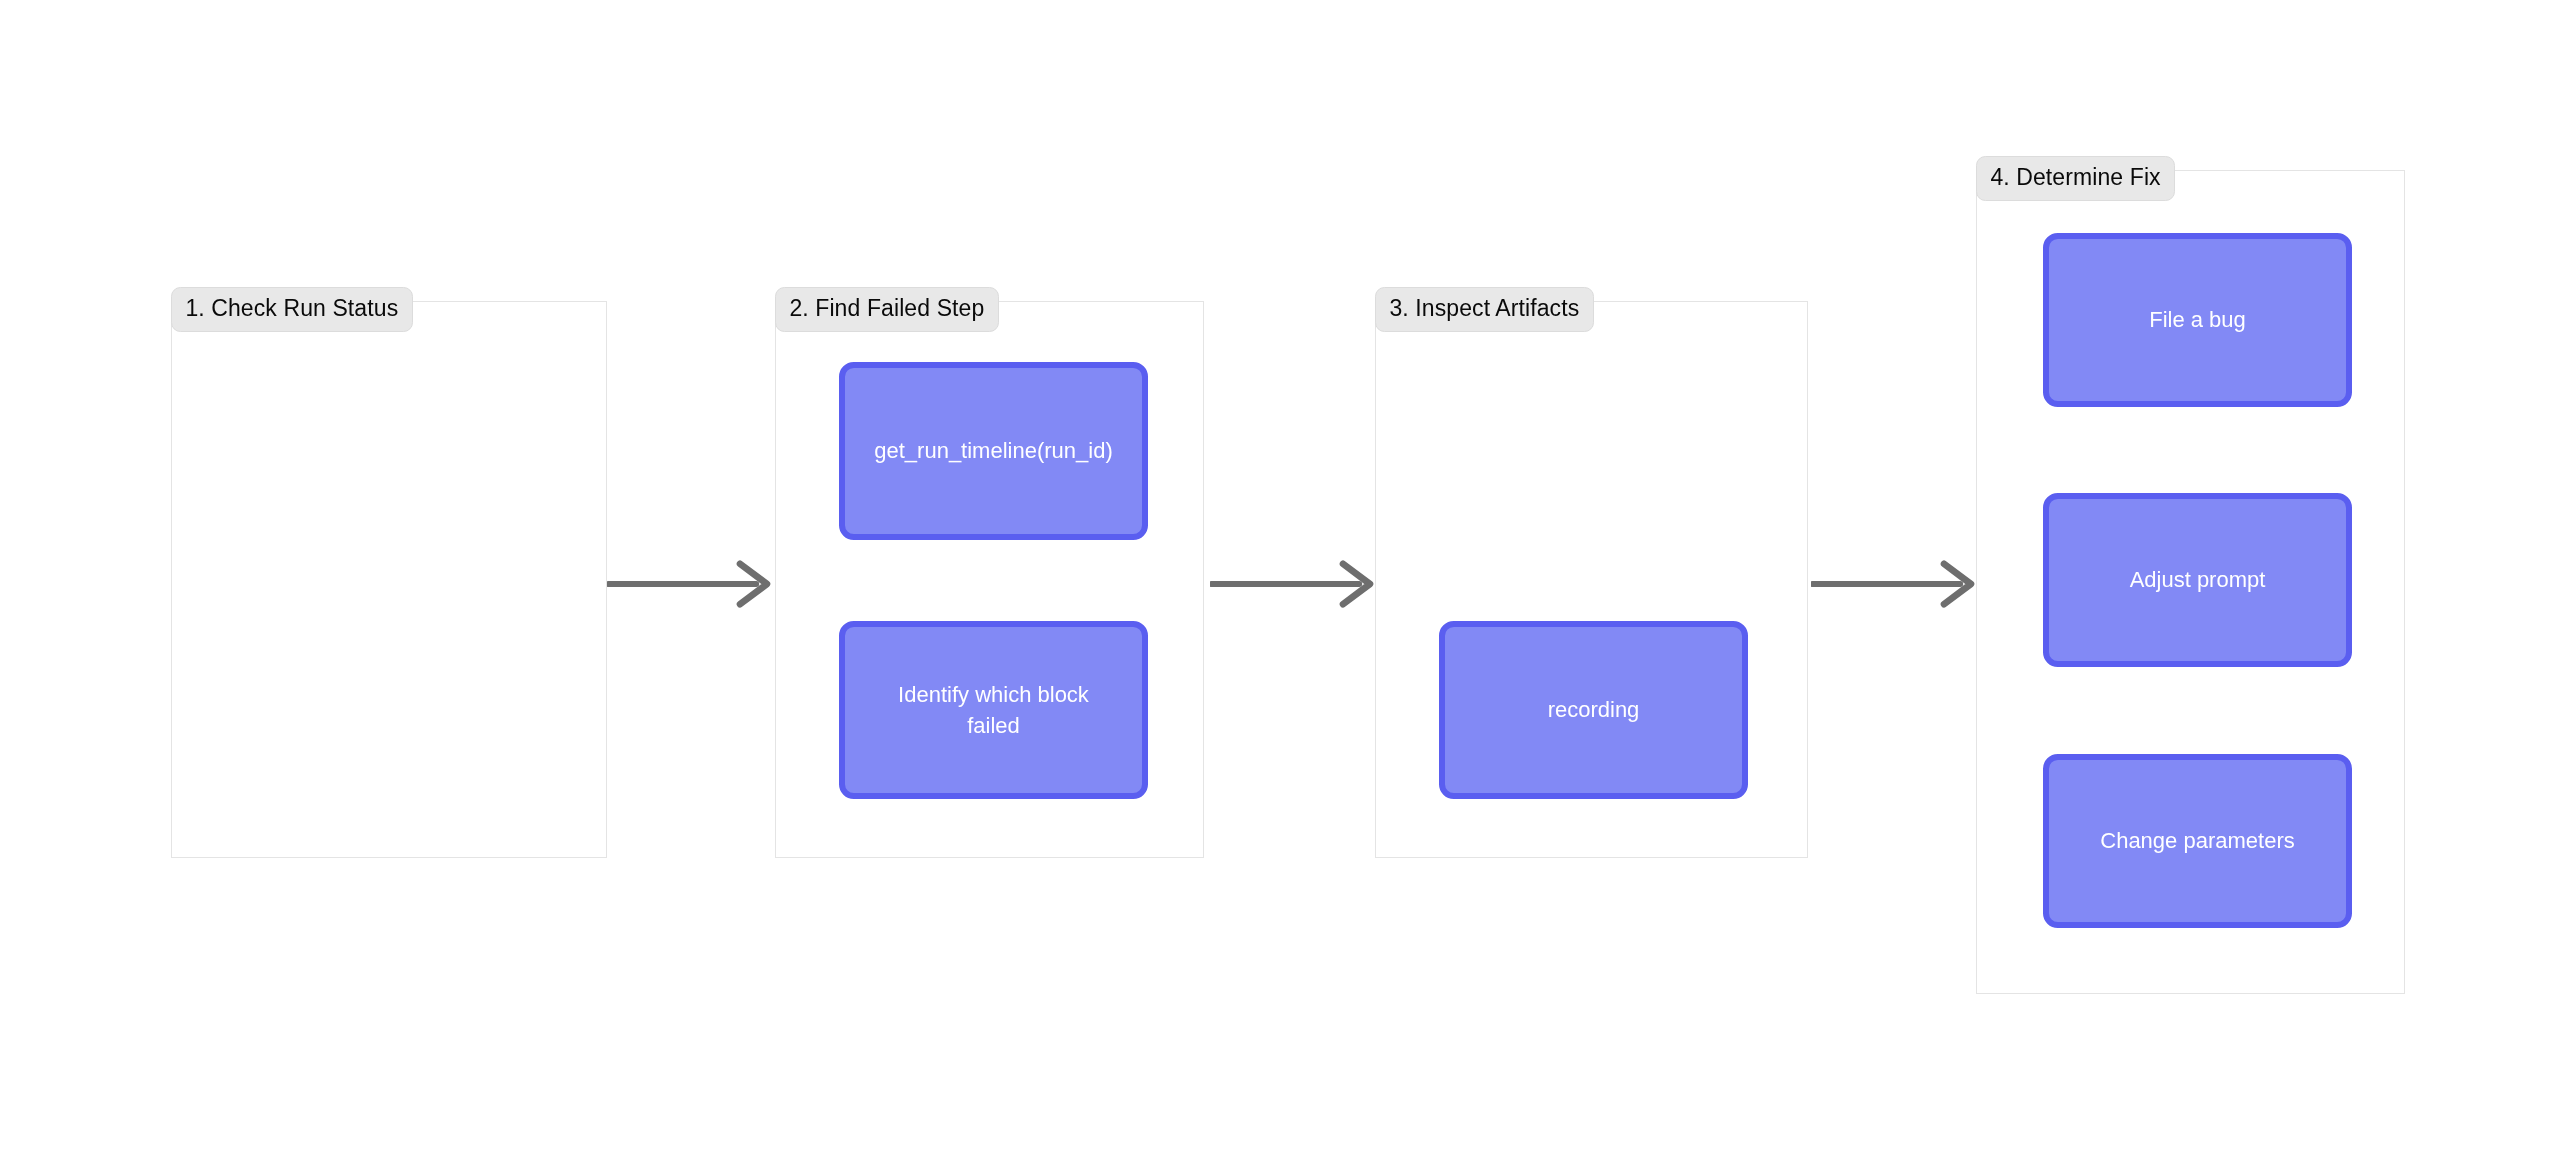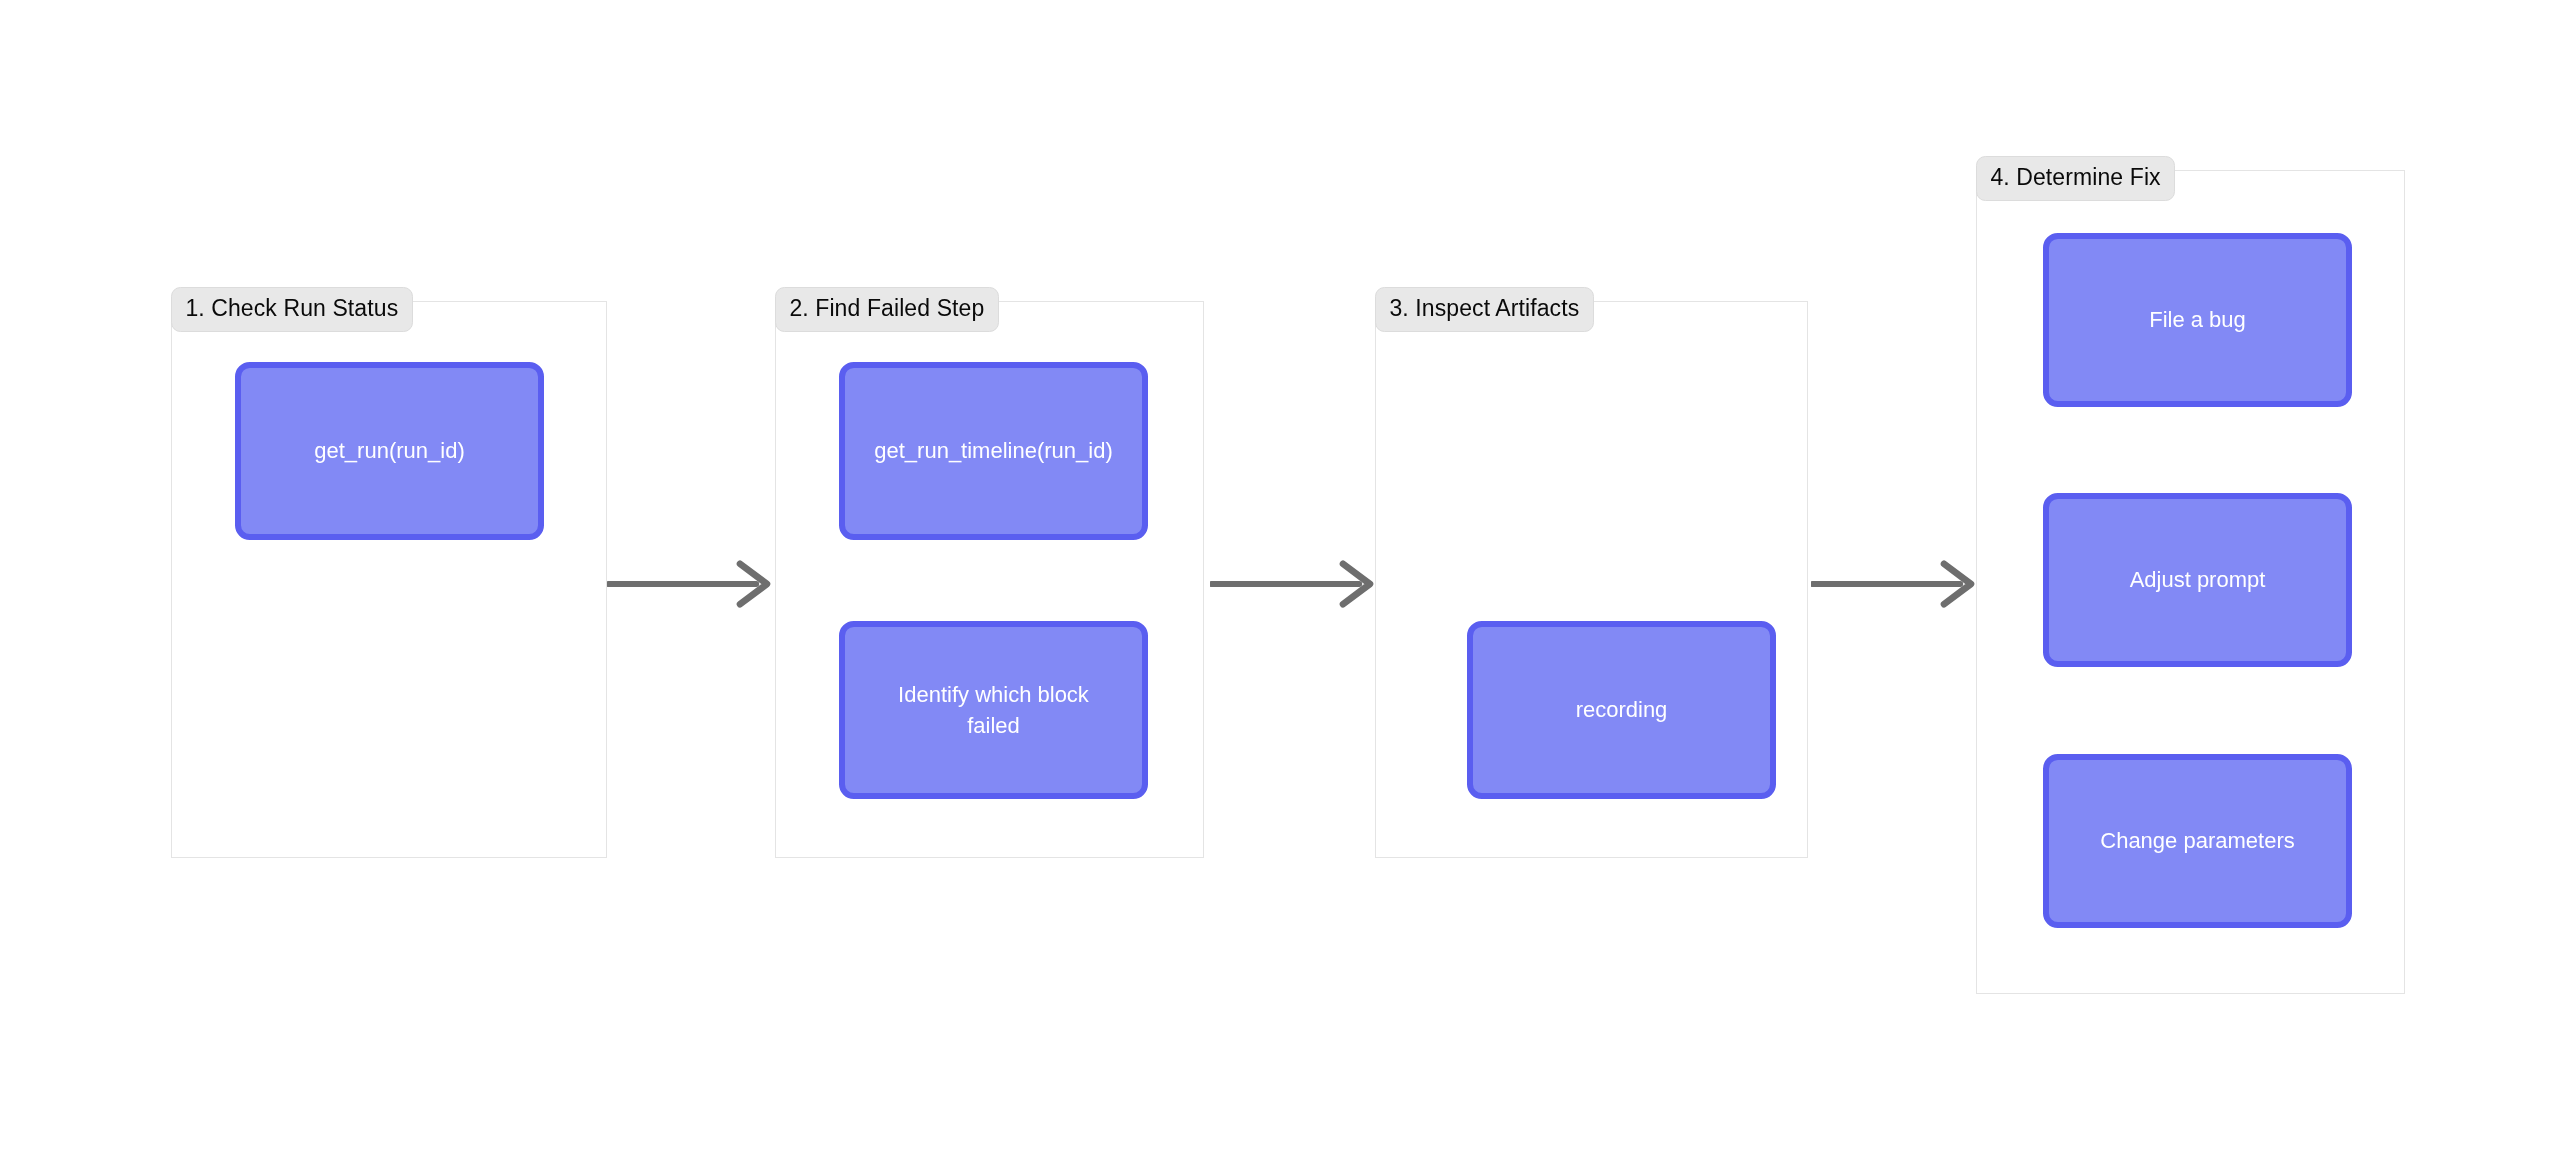--- a/index.html
+++ b/index.html
@@ -80,21 +80,20 @@
   }
 </style>
 </head>
 <body>
 
 <div id="canvas">
 
   <div class="group" style="left:171px; top:255px; width:436px; height:604px;">
     <div class="group-label">1. Check Run Status</div>
     <div class="group-panel" style="left:0px; top:46px; width:436px; height:557px;"></div>
-    <div class="node" style="left:64px; top:107px; width:309px; height:178px;">get_run(run_id)</div>
   </div>
 
   <svg class="arrow" style="left:607px; top:557px;" width="168" height="54" viewBox="0 0 250 80">
     <line x1="2" y1="40" x2="222" y2="40" stroke="#6e6e6e" stroke-width="9" stroke-linecap="round"></line>
     <polyline points="198,10 238,40 198,70" fill="none" stroke="#6e6e6e" stroke-width="10" stroke-linecap="round" stroke-linejoin="round"></polyline>
   </svg>
 
   <div class="group" style="left:775px; top:255px; width:429px; height:604px;">
     <div class="group-label">2. Find Failed Step</div>
     <div class="group-panel" style="left:0px; top:46px; width:429px; height:557px;"></div>
@@ -104,21 +103,21 @@
   </div>
 
   <svg class="arrow" style="left:1210px; top:557px;" width="168" height="54" viewBox="0 0 250 80">
     <line x1="2" y1="40" x2="222" y2="40" stroke="#6e6e6e" stroke-width="9" stroke-linecap="round"></line>
     <polyline points="198,10 238,40 198,70" fill="none" stroke="#6e6e6e" stroke-width="10" stroke-linecap="round" stroke-linejoin="round"></polyline>
   </svg>
 
   <div class="group" style="left:1375px; top:255px; width:433px; height:604px;">
     <div class="group-label">3. Inspect Artifacts</div>
     <div class="group-panel" style="left:0px; top:46px; width:433px; height:557px;"></div>
-    <div class="node" style="left:64px; top:366px; width:309px; height:178px;margin-left:28px;">recording</div>
+    <div class="node" style="left:64px; top:366px; width:309px; height:178px;">recording</div>
   </div>
 
   <svg class="arrow" style="left:1811px; top:557px;" width="168" height="54" viewBox="0 0 250 80">
     <line x1="2" y1="40" x2="222" y2="40" stroke="#6e6e6e" stroke-width="9" stroke-linecap="round"></line>
     <polyline points="198,10 238,40 198,70" fill="none" stroke="#6e6e6e" stroke-width="10" stroke-linecap="round" stroke-linejoin="round"></polyline>
   </svg>
 
   <div class="group" style="left:1976px; top:124px; width:429px; height:872px;">
     <div class="group-label">4. Determine Fix</div>
     <div class="group-panel" style="left:0px; top:46px; width:429px; height:824px;"></div>

